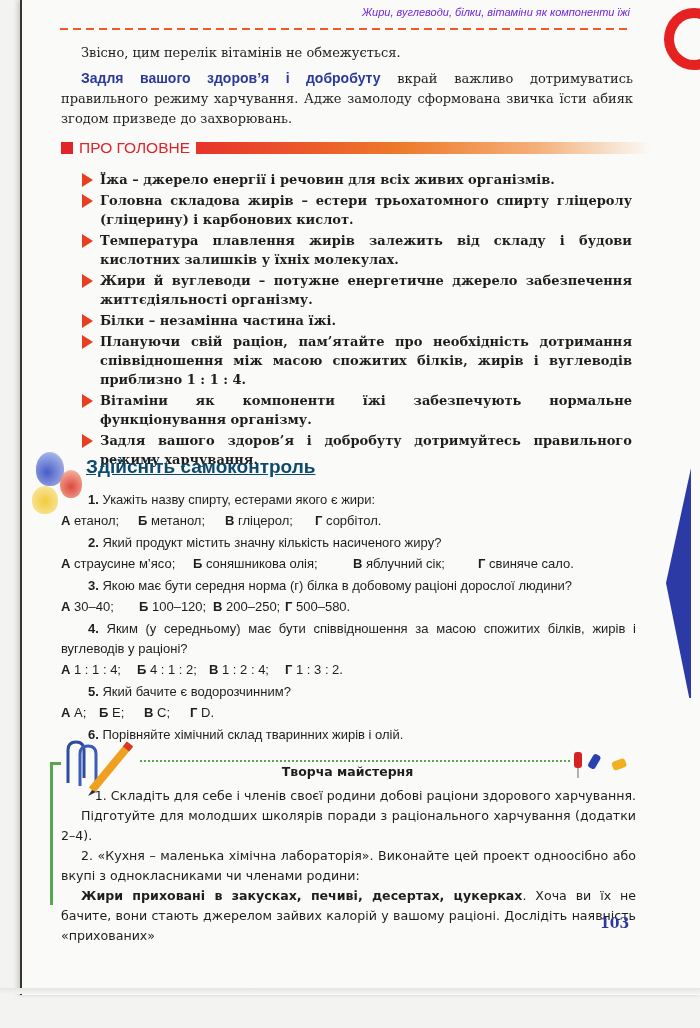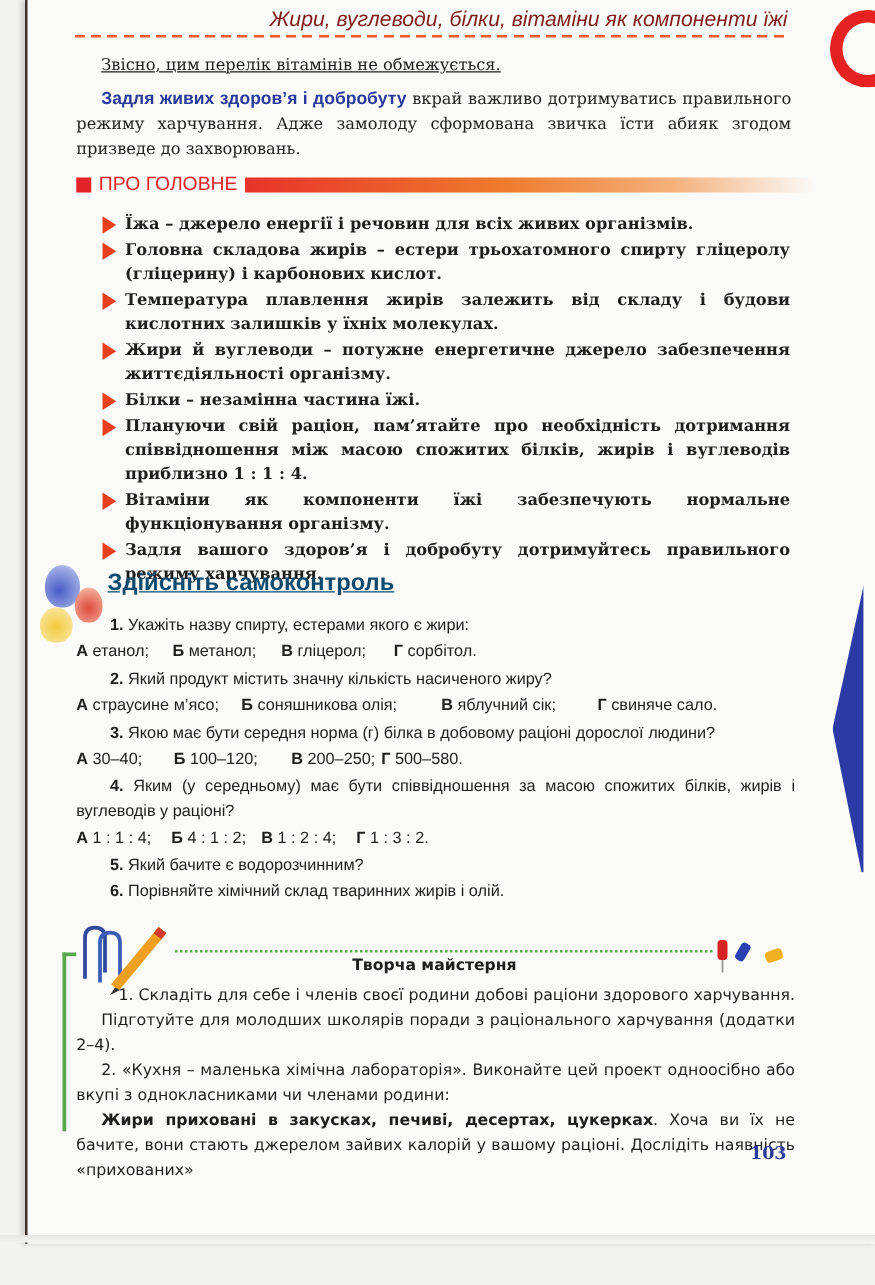--- a/index.html
+++ b/index.html
@@ -18,21 +18,21 @@
   }
   .page-bottom-line {
     position: absolute; left: 0; top: 988px; width: 700px; height: 6px;
     background: linear-gradient(#e6e6e3, #f3f3f1);
   }
   
   .running-header {
     position: absolute; left: 60px; top: 6px; width: 570px;
     text-align: right;
     font-family: "Liberation Sans", sans-serif;
-    font-style: italic; font-size: 17px; color: #7f1d1d;
+    font-style: italic; font-size: 11px; color: #6d28d9;
   }
   .header-dash {
     position: absolute; left: 60px; top: 28px; width: 572px; height: 2px;
     background: repeating-linear-gradient(90deg, #ef5a2a 0 8px, transparent 8px 13px);
   }
   .chapter-c {
     position: absolute; left: 664px; top: 8px; width: 60px; height: 62px;
     border: 10px solid #e52221; border-radius: 50%;
     border-right-color: transparent; box-sizing: border-box;
   }
@@ -105,22 +105,22 @@
 
 <div class="page"></div>
 <div class="page-bottom-line"></div>
 
 <div class="running-header">Жири, вуглеводи, білки, вітаміни як компоненти їжі</div>
 <div class="header-dash"></div>
 <div class="chapter-c"></div>
 <div class="blue-tab"></div>
 
 <div class="block serif" style="top:43px;">
-  <p class="indent" style="margin-bottom:5px;text-decoration:underline;">Звісно, цим перелік вітамінів не обмежується.</p>
-  <p class="indent"><span class="blue-bold">Задля живих здоров’я і добробуту</span><span> вкрай важливо дотримуватись правильного режиму харчування. Адже замолоду сформована звичка їсти абияк згодом призведе до захворювань.</span></p>
+  <p class="indent" style="margin-bottom:5px;">Звісно, цим перелік вітамінів не обмежується.</p>
+  <p class="indent"><span class="blue-bold">Задля вашого здоров’я і добробуту</span><span> вкрай важливо дотримуватись правильного режиму харчування. Адже замолоду сформована звичка їсти абияк згодом призведе до захворювань.</span></p>
 </div>
 
 <div class="section-head">
   <div class="red-square"></div>
   <div class="section-title">ПРО ГОЛОВНЕ</div>
   <div class="gradient-bar"></div>
 </div>
 
 <div class="bullets serif">
   <div class="bullet"><span class="tri"></span><span>Їжа – джерело енергії і речовин для всіх живих організмів.</span></div>
@@ -151,32 +151,38 @@
   <p class="q"><b>2.</b><span> Який продукт містить значну кількість насиченого жиру?</span></p>
   <div class="opts">
     <span class="opt" style="width:132px"><b>А</b><span> страусине м’ясо;</span></span>
     <span class="opt" style="width:160px"><b>Б</b><span> соняшникова олія;</span></span>
     <span class="opt" style="width:125px"><b>В</b><span> яблучний сік;</span></span>
     <span class="opt"><b>Г</b><span> свиняче сало.</span></span>
   </div>
   <p class="q"><b>3.</b><span> Якою має бути середня норма (г) білка в добовому раціоні дорослої людини?</span></p>
   <div class="opts">
     <span class="opt" style="width:78px"><b>А</b><span> 30–40;</span></span>
-    <span class="opt" style="width:94px"><b>Б</b><span> 100–120;</span></span>
+    <span class="opt" style="width:74px"><b>Б</b><span> 100–120;</span></span>
     <span class="opt" style="width:72px"><b>В</b><span> 200–250;</span></span>
     <span class="opt"><b>Г</b><span> 500–580.</span></span>
   </div>
   <p class="q"><b>4.</b><span> Яким (у середньому) має бути співвідношення за масою спожитих білків, жирів і вуглеводів у раціоні?</span></p>
   <div class="opts">
     <span class="opt" style="width:76px"><b>А</b><span> 1 : 1 : 4;</span></span>
     <span class="opt" style="width:72px"><b>Б</b><span> 4 : 1 : 2;</span></span>
     <span class="opt" style="width:76px"><b>В</b><span> 1 : 2 : 4;</span></span>
     <span class="opt"><b>Г</b><span> 1 : 3 : 2.</span></span>
   </div>
   <p class="q"><b>5.</b><span> Який бачите є водорозчинним?</span></p>
+  <div class="opts">
+    <span class="opt" style="width:38px"><b>А</b><span> A;</span></span>
+    <span class="opt" style="width:45px"><b>Б</b><span> E;</span></span>
+    <span class="opt" style="width:46px"><b>В</b><span> C;</span></span>
+    <span class="opt"><b>Г</b><span> D.</span></span>
+  </div>
   <p class="q"><b>6.</b><span> Порівняйте хімічний склад тваринних жирів і олій.</span></p>
 </div>
 
 <svg style="position:absolute;left:58px;top:738px" width="80" height="60">
   <path d="M10 45 L10 12 Q10 4 18 4 Q26 4 26 12 L26 40" fill="none" stroke="#2f4a9e" stroke-width="3"></path>
   <path d="M22 48 L22 16 Q22 8 30 8 Q38 8 38 16 L38 44" fill="none" stroke="#3b5cb8" stroke-width="3"></path>
   <line x1="72" y1="6" x2="34" y2="52" stroke="#f0a020" stroke-width="8"></line>
   <line x1="72" y1="6" x2="68" y2="11" stroke="#d43a2a" stroke-width="8"></line>
   <polygon points="34,52 30,58 38,54" fill="#333"></polygon>
 </svg>

